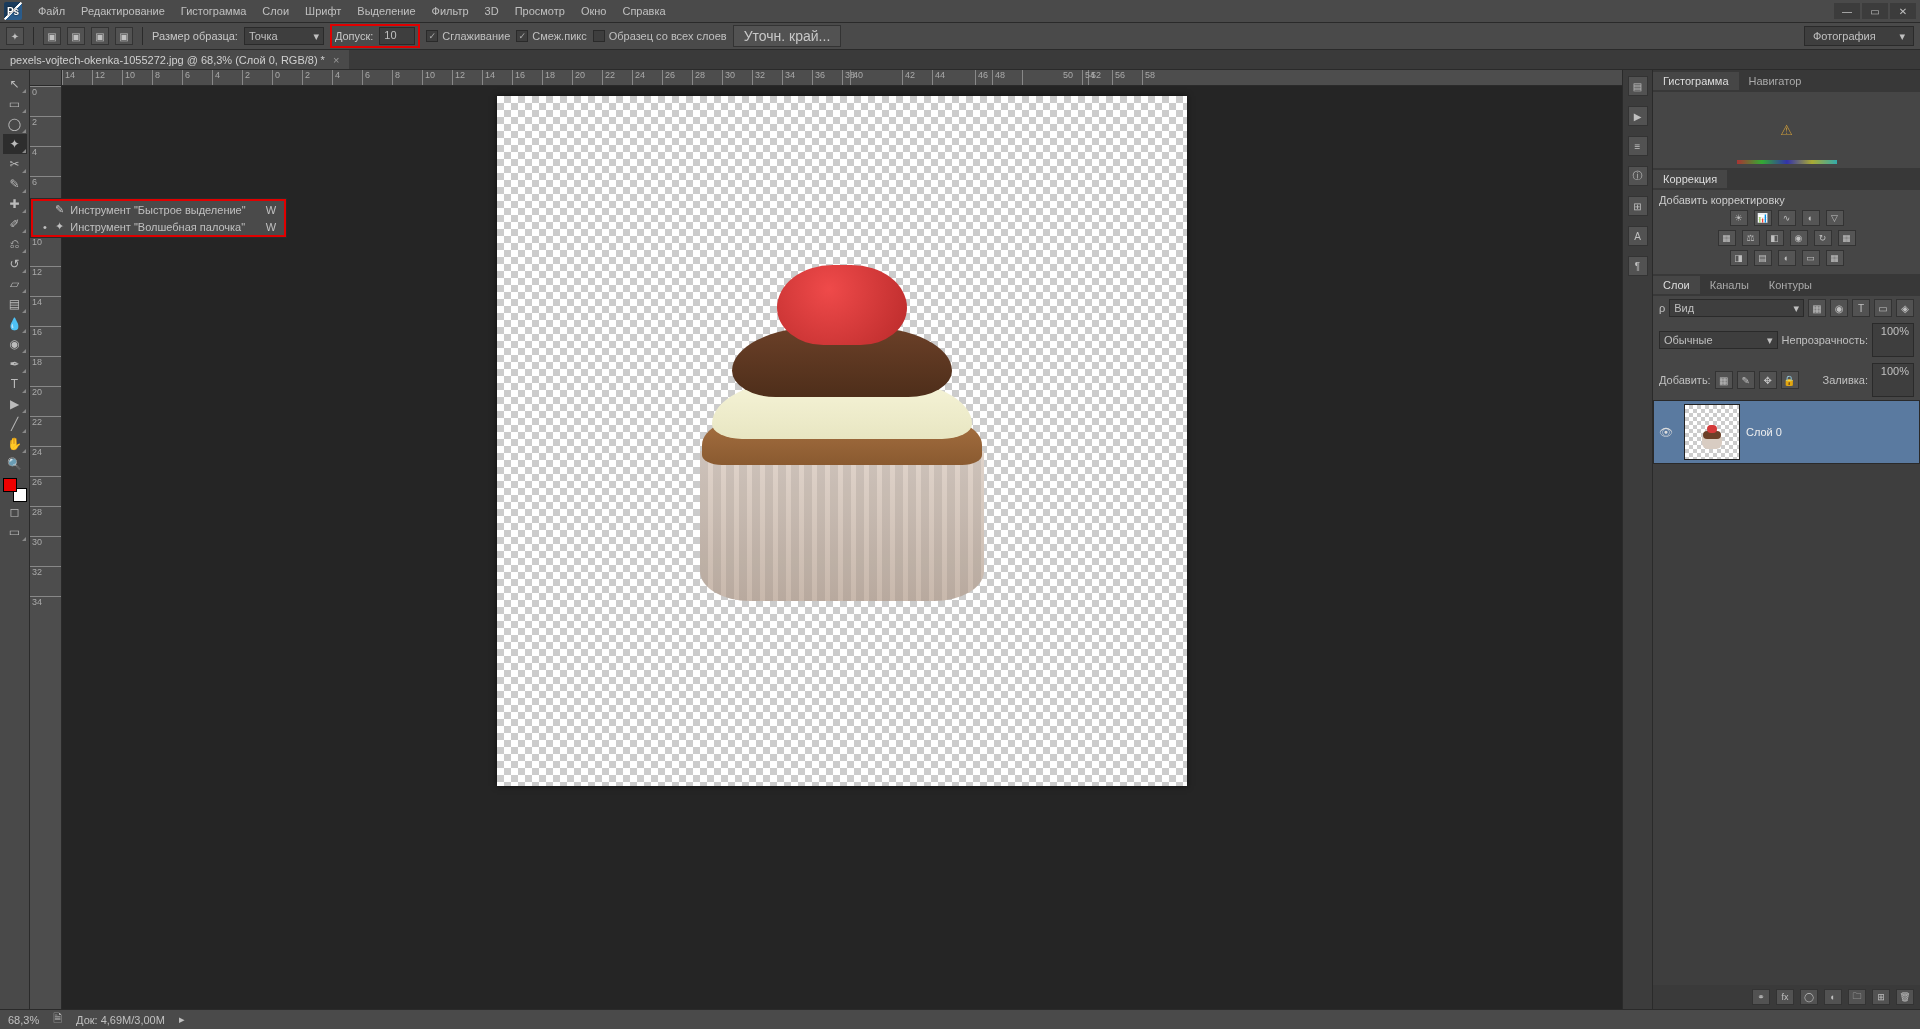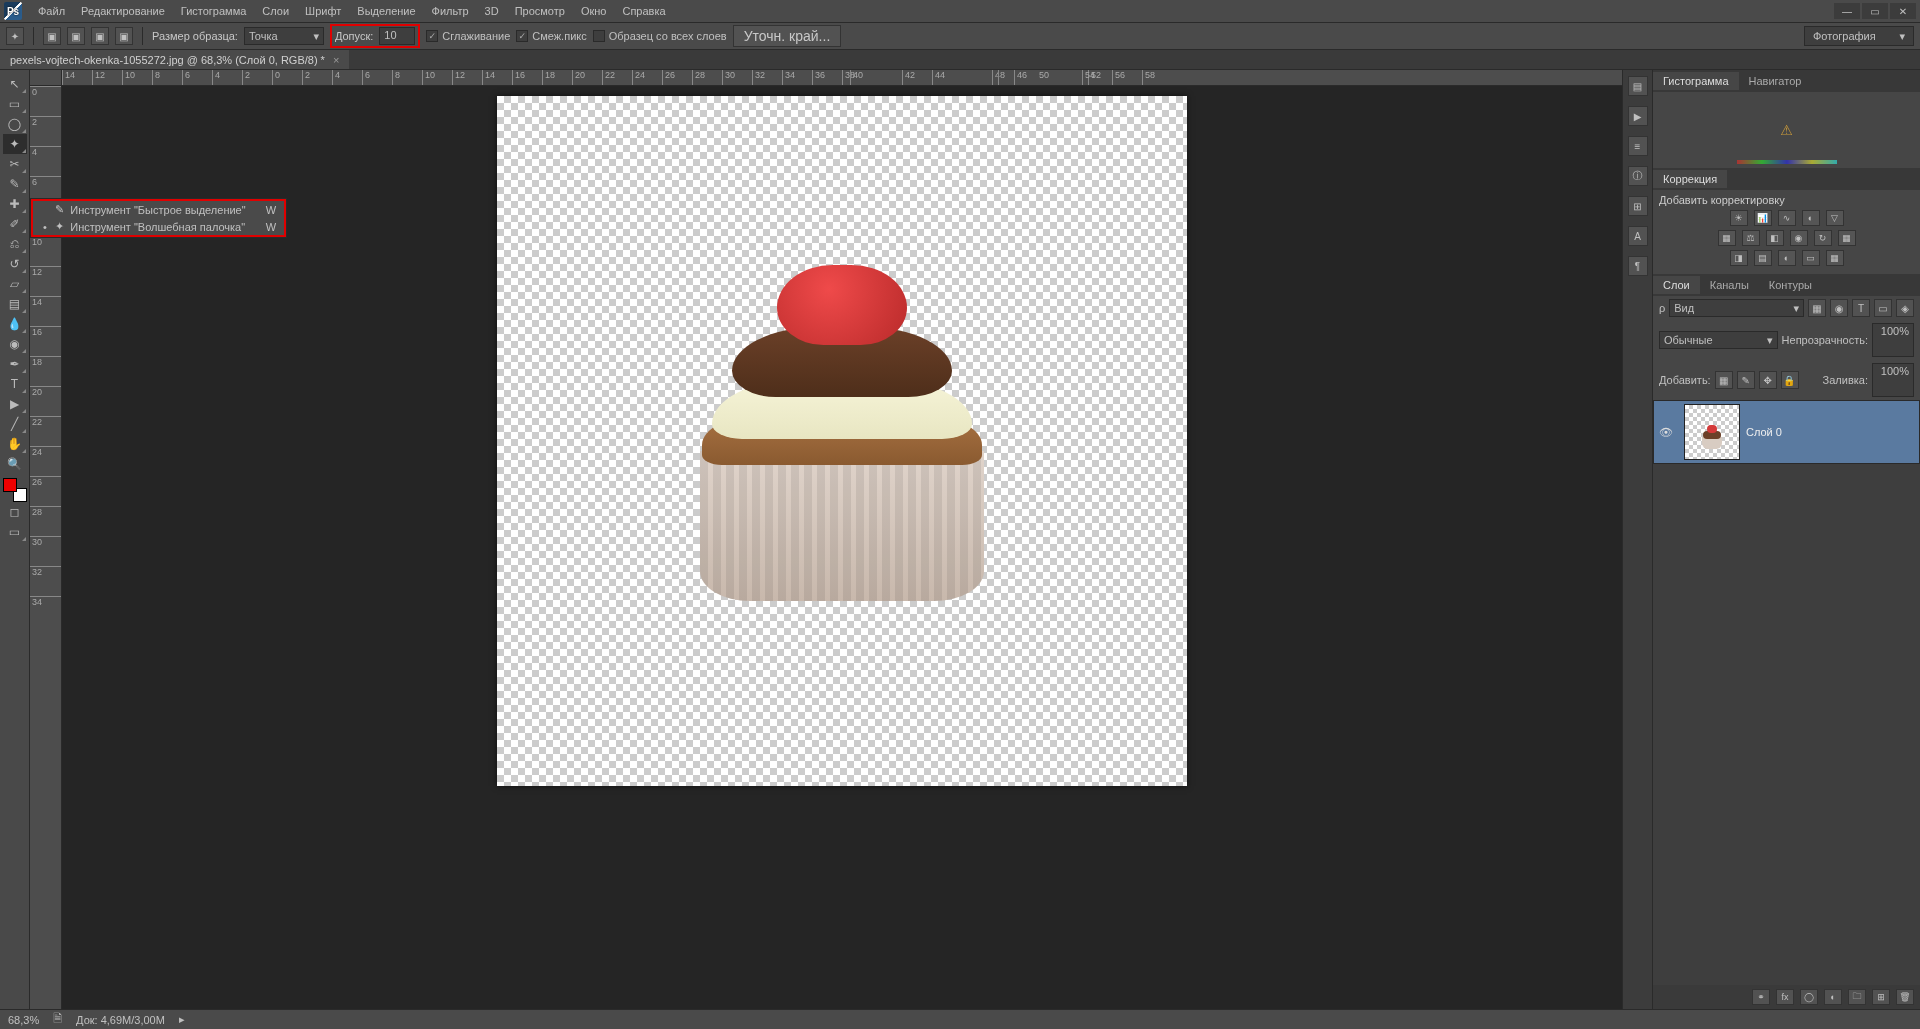--- a/index.html
+++ b/index.html
@@ -247,23 +247,23 @@
         <div class="tick" style="left: 600px;">26</div>
         <div class="tick" style="left: 630px;">28</div>
         <div class="tick" style="left: 660px;">30</div>
         <div class="tick" style="left: 690px;">32</div>
         <div class="tick" style="left: 720px;">34</div>
         <div class="tick" style="left: 750px;">36</div>
         <div class="tick" style="left: 780px; text-align: center;">38</div>
         <div class="tick" style="left: 788px;">40</div>
         <div class="tick" style="left: 840px;">42</div>
         <div class="tick" style="left: 870px;">44</div>
-        <div class="tick" style="left: 952px;">46</div>
+        <div class="tick" style="left: 913px;">46</div>
         <div class="tick" style="left: 930px;">48</div>
-        <div class="tick" style="left: 936px; padding-left: 40px;">50</div>
+        <div class="tick" style="left: 960px; padding-left: 40px;">50</div>
         <div class="tick" style="left: 1026px;">52</div>
         <div class="tick" style="left: 1020px;">54</div>
         <div class="tick" style="left: 1050px;">56</div>
         <div class="tick" style="left: 1080px;">58</div>
       </div>
     <div class="ruler-row">
       <div class="ruler-v" id="ruler-v">
           <div class="tick" style="top: 0px;">0</div>
           <div class="tick" style="top: 30px;">2</div>
           <div class="tick" style="top: 60px;">4</div>

